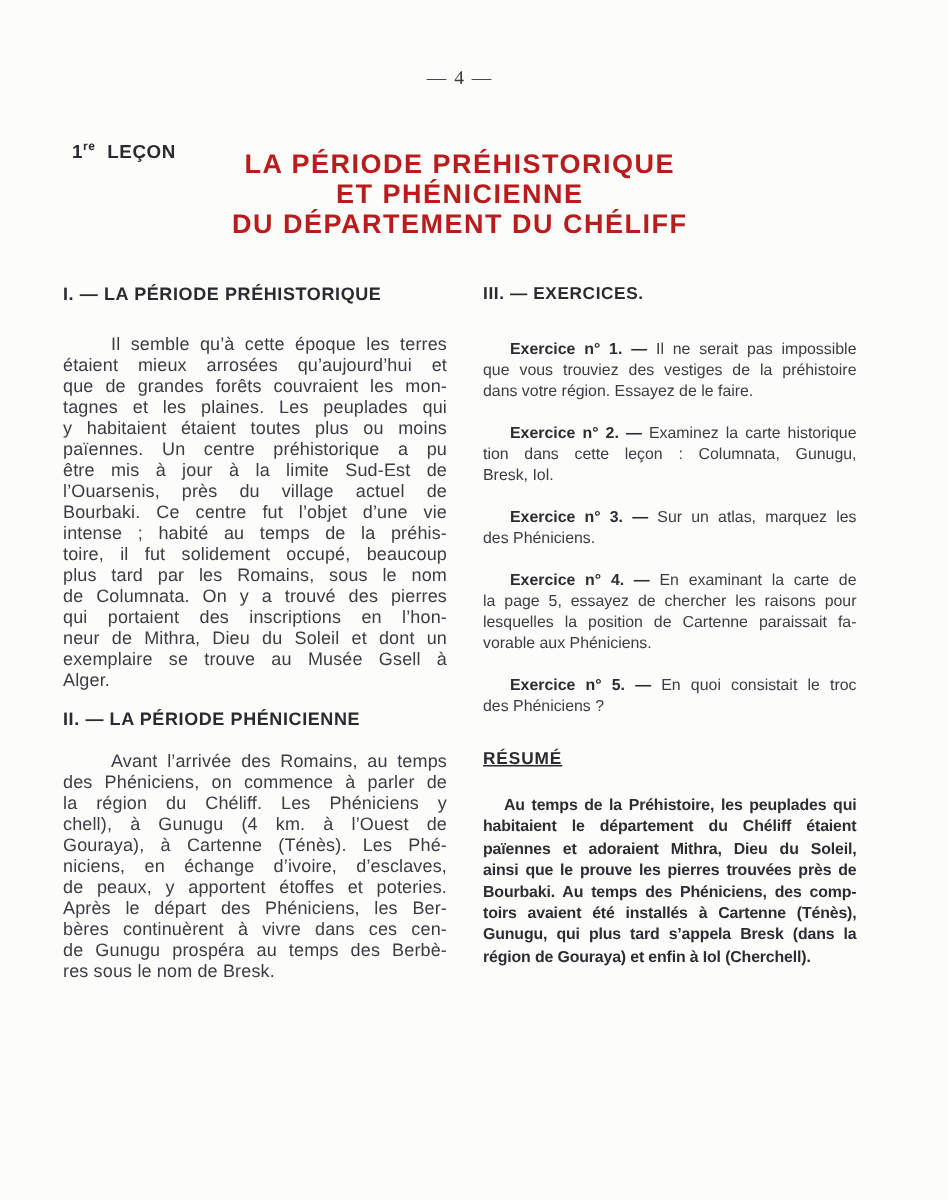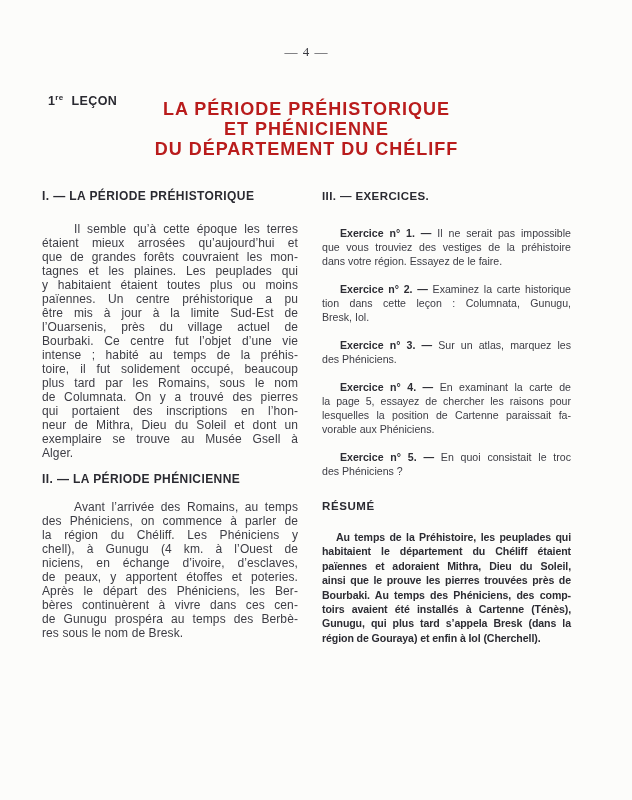--- a/index.html
+++ b/index.html
@@ -46,21 +46,21 @@
   .ex { margin-bottom:14px; }
   .ex .first {
     line-height:14px; height:14px; white-space:nowrap;
     text-align:justify; text-align-last:justify; padding-left:18px;
   }
   .exlabel { font-weight:bold; color:#2c2c33; }
 
   .resume-heading {
     margin-top:22px; margin-bottom:17px;
     font-weight:bold; font-size:11.5px; letter-spacing:0.6px; color:#2a2a31;
-    height:13px; line-height:13px;
+    height:13px; line-height:13px;text-decoration:underline;
   }
   .resume .line {
     line-height:14.4px; height:14.4px;
     font-weight:bold; letter-spacing:-0.1px; color:#2c2c33;
   }
   .resume .line:first-child { padding-left:14px; }
 </style>
 </head>
 <body>
 
@@ -96,20 +96,21 @@
         <div class="line">neur de Mithra, Dieu du Soleil et dont un</div>
         <div class="line">exemplaire se trouve au Musée Gsell à</div>
         <div class="line last">Alger.</div>
       </div>
     <div class="sec-heading heading2">II. — LA PÉRIODE PHÉNICIENNE</div>
     <div class="justified indent-first">
         <div class="line">Avant l’arrivée des Romains, au temps</div>
         <div class="line">des Phéniciens, on commence à parler de</div>
         <div class="line">la région du Chéliff. Les Phéniciens y</div>
         <div class="line">chell), à Gunugu (4 km. à l’Ouest de</div>
+        <div class="line">Gouraya), à Cartenne (Ténès). Les Phé-</div>
         <div class="line">niciens, en échange d’ivoire, d’esclaves,</div>
         <div class="line">de peaux, y apportent étoffes et poteries.</div>
         <div class="line">Après le départ des Phéniciens, les Ber-</div>
         <div class="line">bères continuèrent à vivre dans ces cen-</div>
         <div class="line">de Gunugu prospéra au temps des Berbè-</div>
         <div class="line last">res sous le nom de Bresk.</div>
       </div>
   </div>
 
   <div class="col right">

